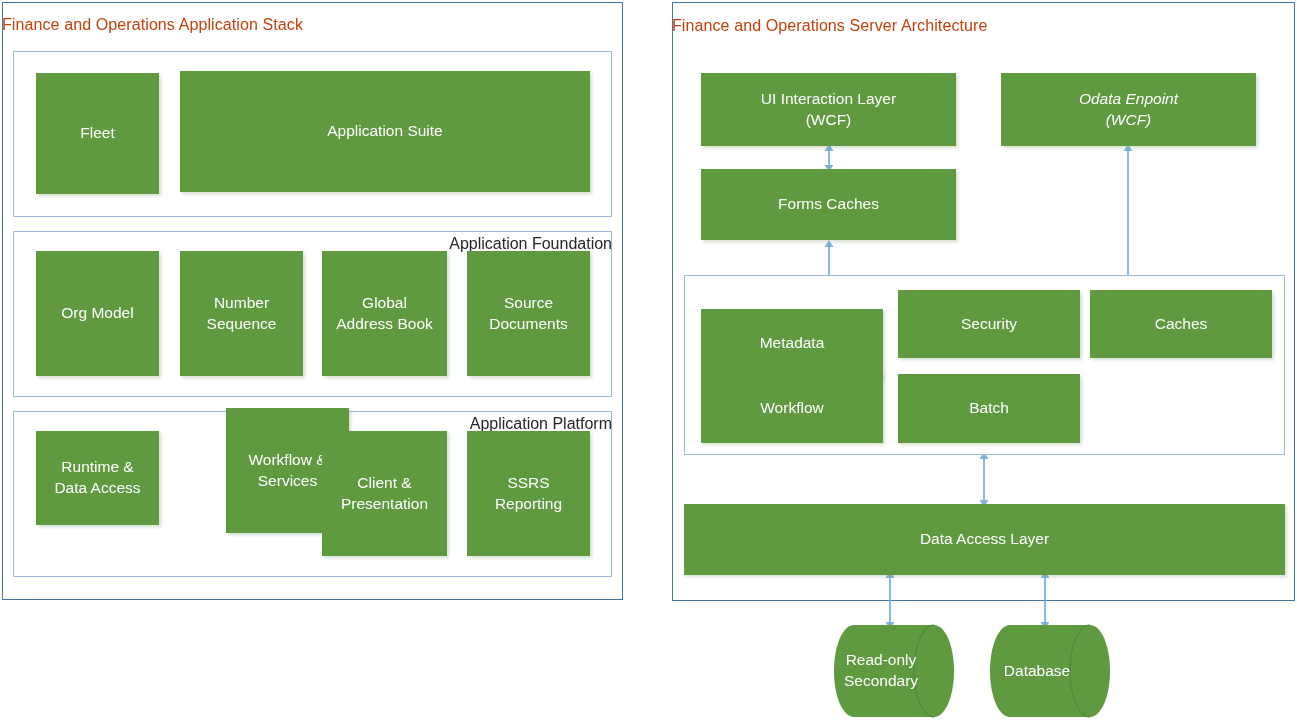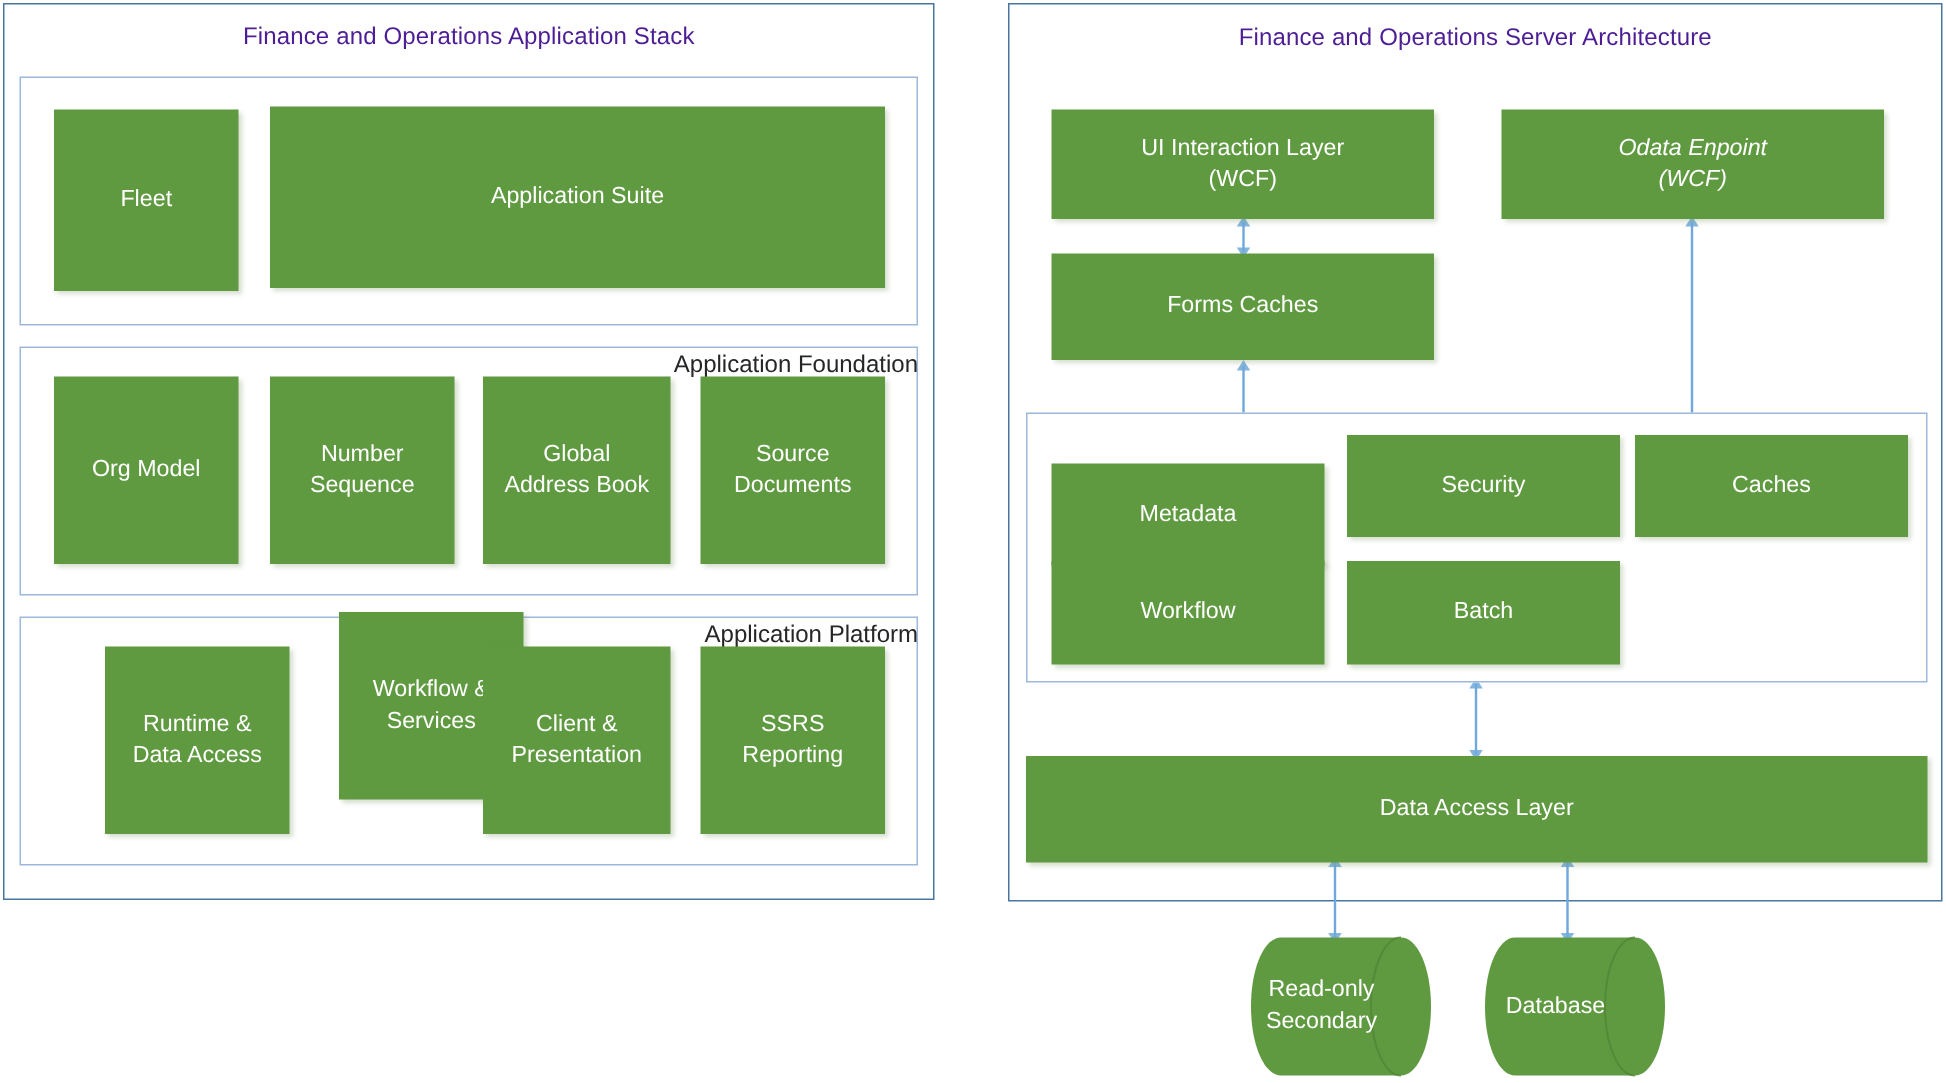--- a/index.html
+++ b/index.html
@@ -25,22 +25,21 @@
   .outer-panel {
     position: absolute;
     border: 1px solid #49769E;
     background: #ffffff;
     box-sizing: border-box;
   }
   .panel-title {
     position: absolute;
     left: 0;
     right: 0;
-    text-align: center;
-    color: #4c1d95;
+    color: #c2410c;
     font-size: 16px;
     letter-spacing: 0.1px;
     white-space: nowrap;
   }
   .inner-panel {
     position: absolute;
     border: 1px solid #9DB8DD;
     background: #ffffff;
     box-sizing: border-box;
   }
@@ -133,21 +132,21 @@
   <div class="gbox" style="left:467px; top:251px; width:123px; height:125px;">Source
 Documents</div>
 
   <div class="gbox" style="left:322px; top:251px; width:125px; height:125px;">Global
 Address Book</div>
 
   <div class="inner-panel" style="left:13px; top:411px; width:599px; height:166px;"></div>
 
   <div class="group-label" style="left:13px; top:415px; width:599px;">Application Platform</div>
 
-  <div class="gbox" style="left:36px; top:431px; width:123px; height:125px;margin-left:34px;">Runtime &amp;
+  <div class="gbox" style="left:36px; top:431px; width:123px; height:94px;">Runtime &amp;
 Data Access</div>
 
   <div class="gbox" style="left:180px; top:408px; width:123px; height:125px;margin-left:46px;">Workflow &amp;
 Services</div>
 
   <div class="gbox" style="left:322px; top:431px; width:125px; height:125px;">Client &amp;
 Presentation</div>
 
   <div class="gbox" style="left:467px; top:431px; width:123px; height:125px;">SSRS
 Reporting</div>

